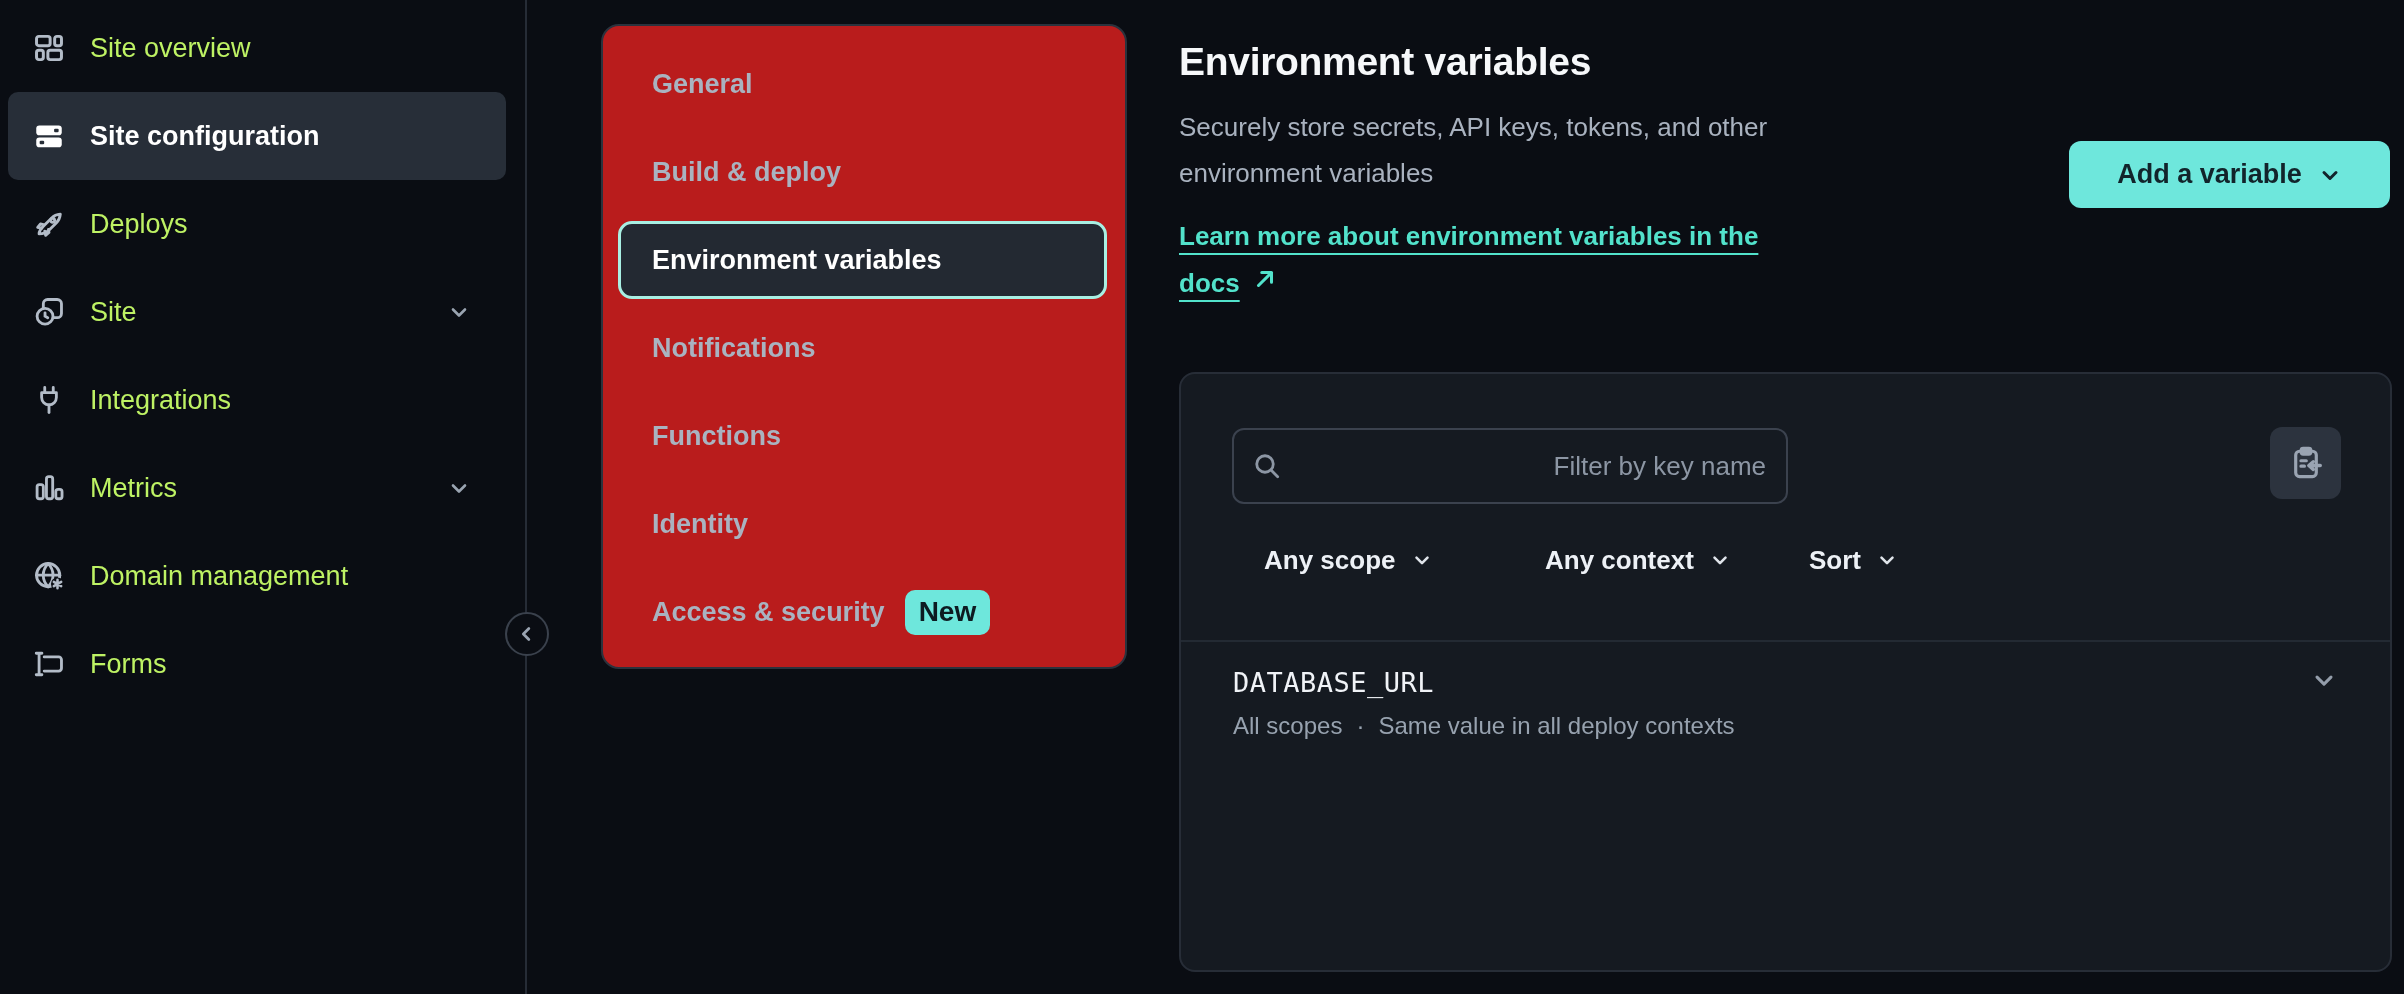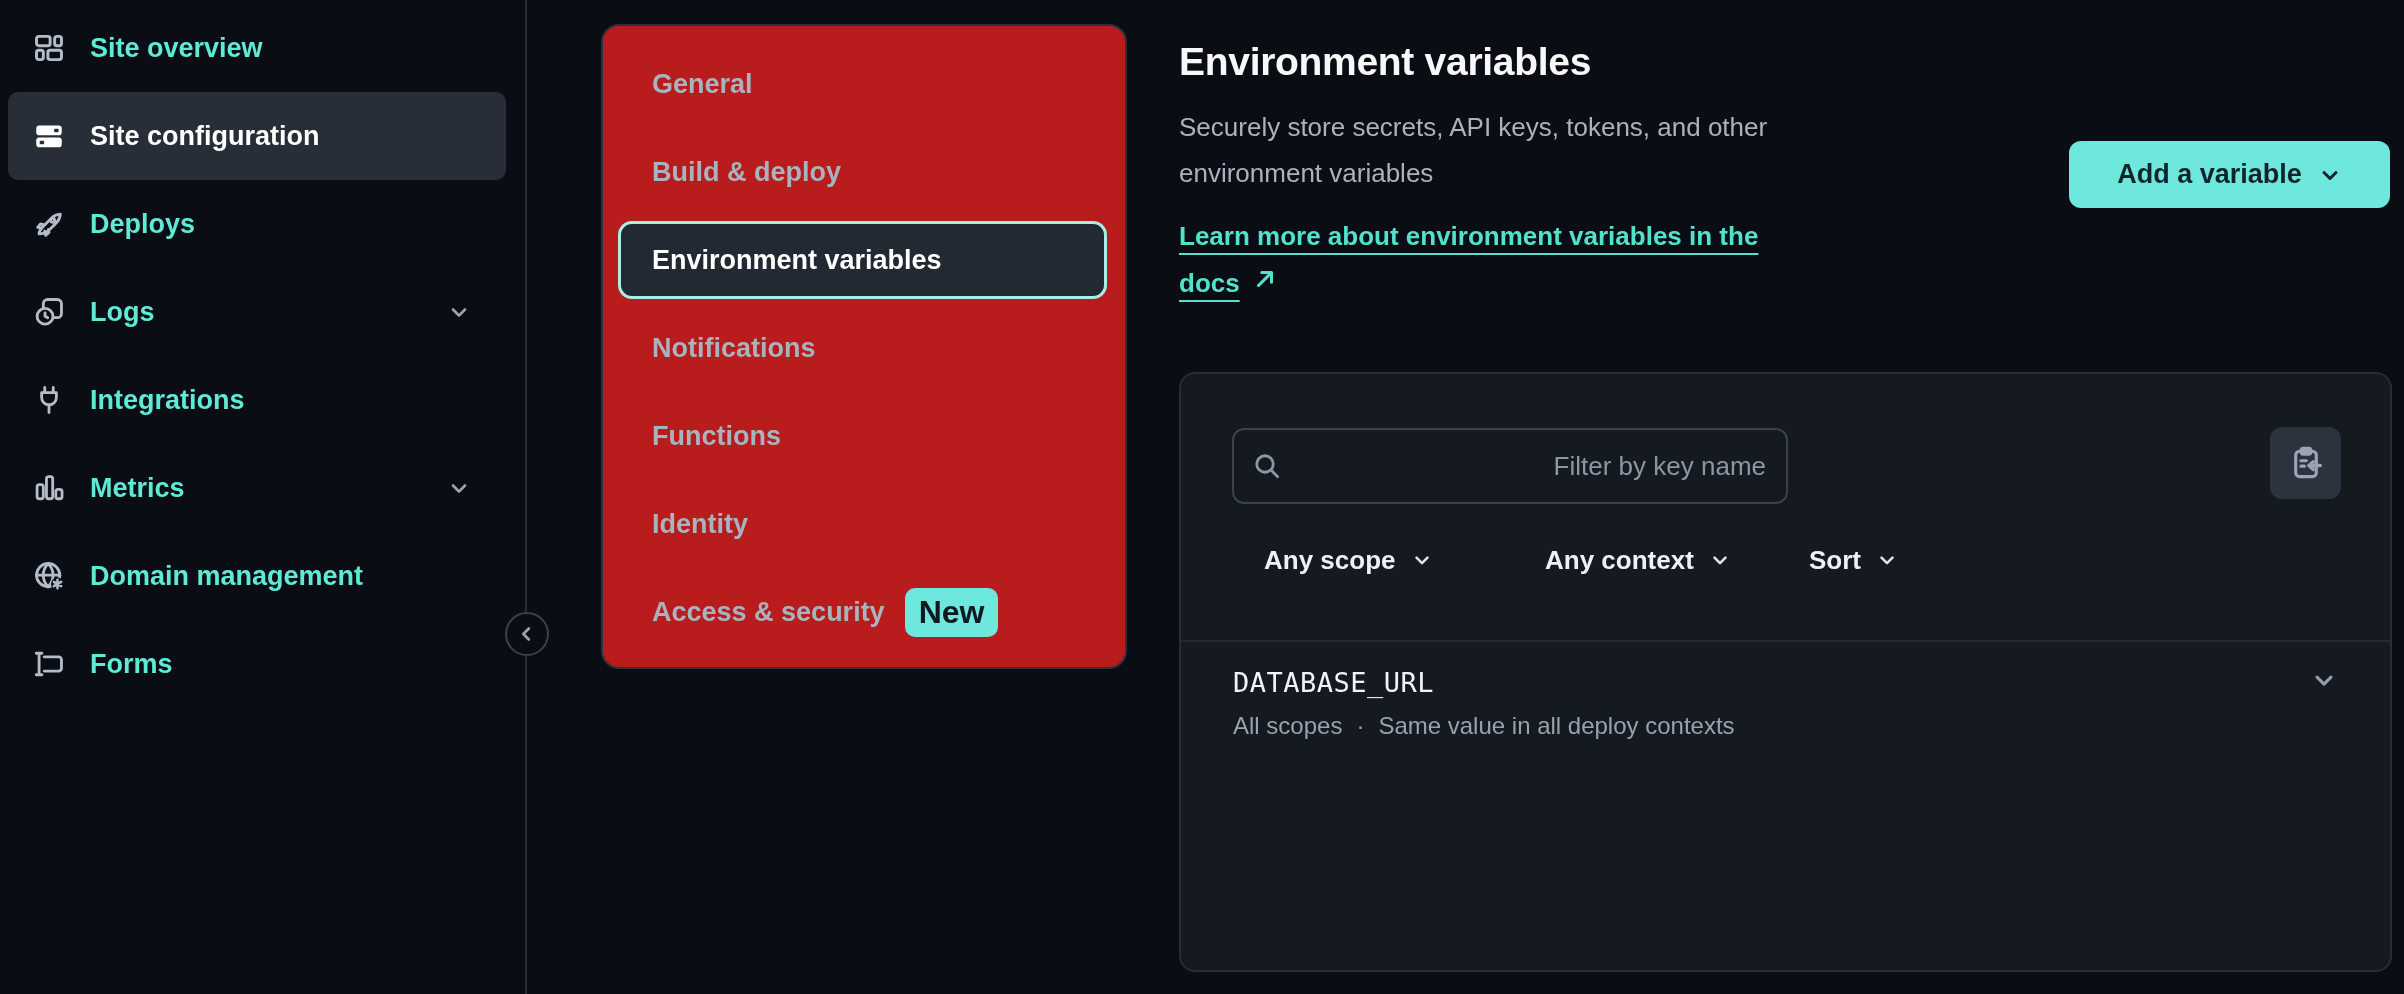--- a/index.html
+++ b/index.html
@@ -11,21 +11,21 @@
   }
 
   
   .sidebar {
     position:absolute; left:0; top:0; bottom:0; width:527px;
     border-right:2px solid #262c36; padding-top:4px;
   }
   .side-item {
     display:flex; align-items:center; height:88px;
     margin:0 19px 0 8px; padding-left:24px; border-radius:10px;
-    font-size:27px; font-weight:700; color:#5eead4; cursor:pointer;
+    font-size:27px; font-weight:400; color:#bef264; cursor:pointer;
   }
   .side-item.active { background:#272e38; color:#ffffff; font-weight:700; }
   .side-item .icn { width:34px; height:34px; margin-right:24px; flex:0 0 auto; display:flex; }
   .side-item .icn svg { width:34px; height:34px; }
   .side-chevron { margin-left:auto; margin-right:35px; display:flex; }
 
   .collapse-btn {
     position:absolute; left:505px; top:612px; width:44px; height:44px;
     border-radius:50%; border:2px solid #3a414c; background:#0a0d13;
     display:flex; align-items:center; justify-content:center; cursor:pointer; z-index:3;
@@ -41,21 +41,21 @@
     display:flex; align-items:center; height:88px; padding-left:49px;
     font-size:27px; font-weight:600; color:#a9b3c0; cursor:pointer;
   }
   .cfg-item.active {
     height:78px; margin:5px 18px 5px 15px; padding-left:31px;
     background:#232932; border:3px solid #a8efe3; border-radius:14px;
     color:#ffffff; font-weight:700;
   }
   .badge {
     margin-left:20px; background:#6ee7dc; color:#0d1b21;
-    font-size:32px; font-weight:700; line-height:1;
+    font-size:28px; font-weight:700; line-height:1;
     padding:8px 14px 9px; border-radius:10px;
   }
 
   
   .page-head { position:absolute; left:1179px; top:40px; width:770px; }
   .page-title { font-size:39px; font-weight:700; color:#f6f8fa; letter-spacing:-0.3px; }
   .page-desc { margin-top:20px; font-size:26px; line-height:46px; color:#a9b2bf; }
   .doc-link { margin-top:17px; font-size:26px; line-height:47px; font-weight:700; color:#52e2cb; cursor:pointer; }
   .doc-link .u { text-decoration:underline; text-decoration-thickness:2px; text-underline-offset:8px; }
   .doc-link .arrow { display:inline-block; margin-left:12px; }
@@ -151,21 +151,21 @@
     </div>
 
     <div class="side-item">
       <span class="icn">
         <svg viewBox="0 0 24 24" fill="none" stroke="#b3bcc8" stroke-width="2" stroke-linecap="round">
           <rect x="8" y="3.2" width="12.8" height="12.8" rx="3"></rect>
           <circle cx="9.2" cy="15" r="5.6" fill="#0a0d13"></circle>
           <path d="M9.2 12.6V15l1.9 1.1"></path>
         </svg>
       </span>
-      <span>Logs</span>
+      <span>Site</span>
       <span class="side-chevron">
         <svg width="24" height="24" viewBox="0 0 24 24" fill="none" stroke="#9aa4b1" stroke-width="2.6" stroke-linecap="round" stroke-linejoin="round">
             <path d="M6 9.5l6 6 6-6"></path>
           </svg>
       </span>
     </div>
 
     <div class="side-item">
       <span class="icn">
         <svg viewBox="0 0 24 24" fill="none" stroke="#b3bcc8" stroke-width="2" stroke-linecap="round" stroke-linejoin="round">

